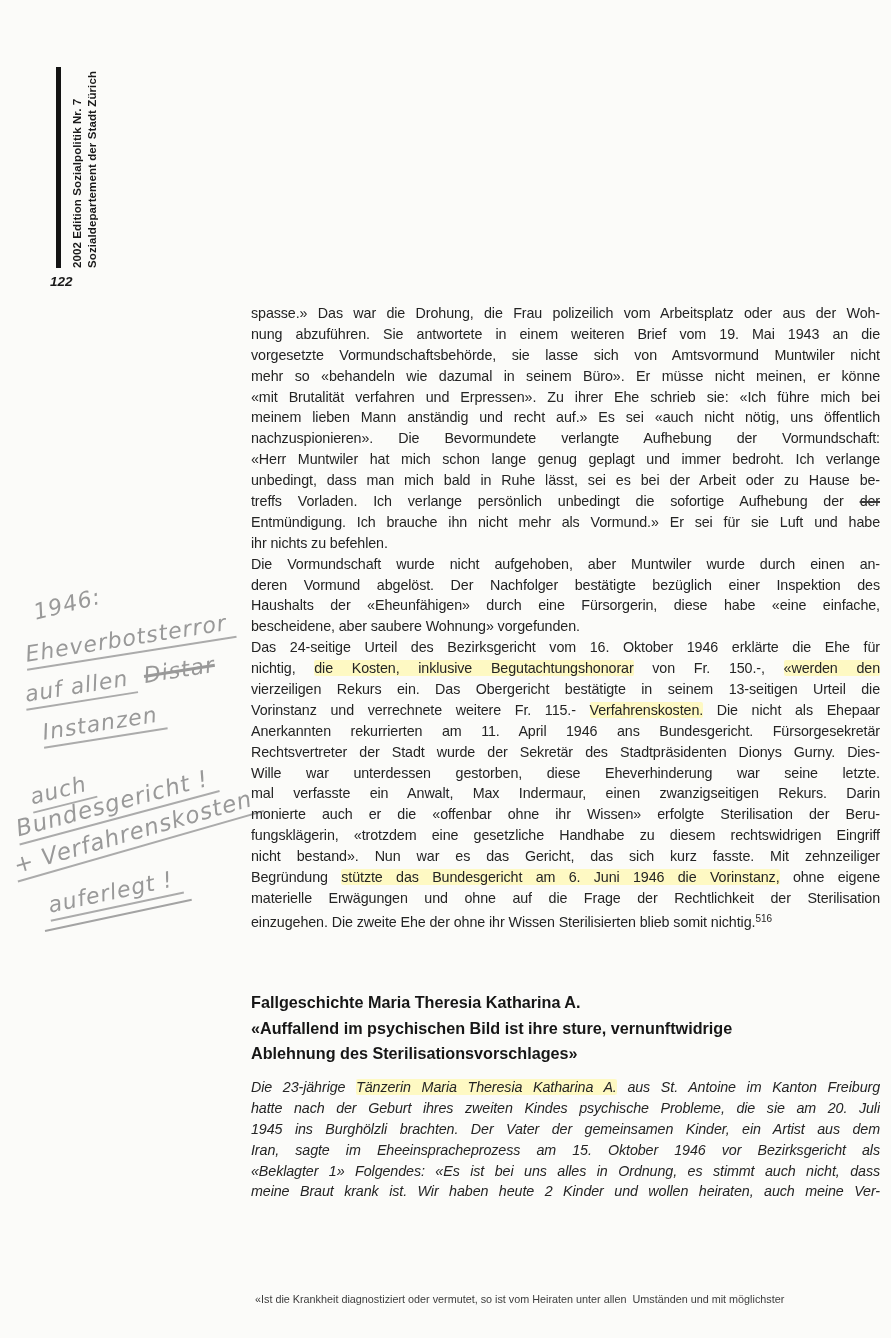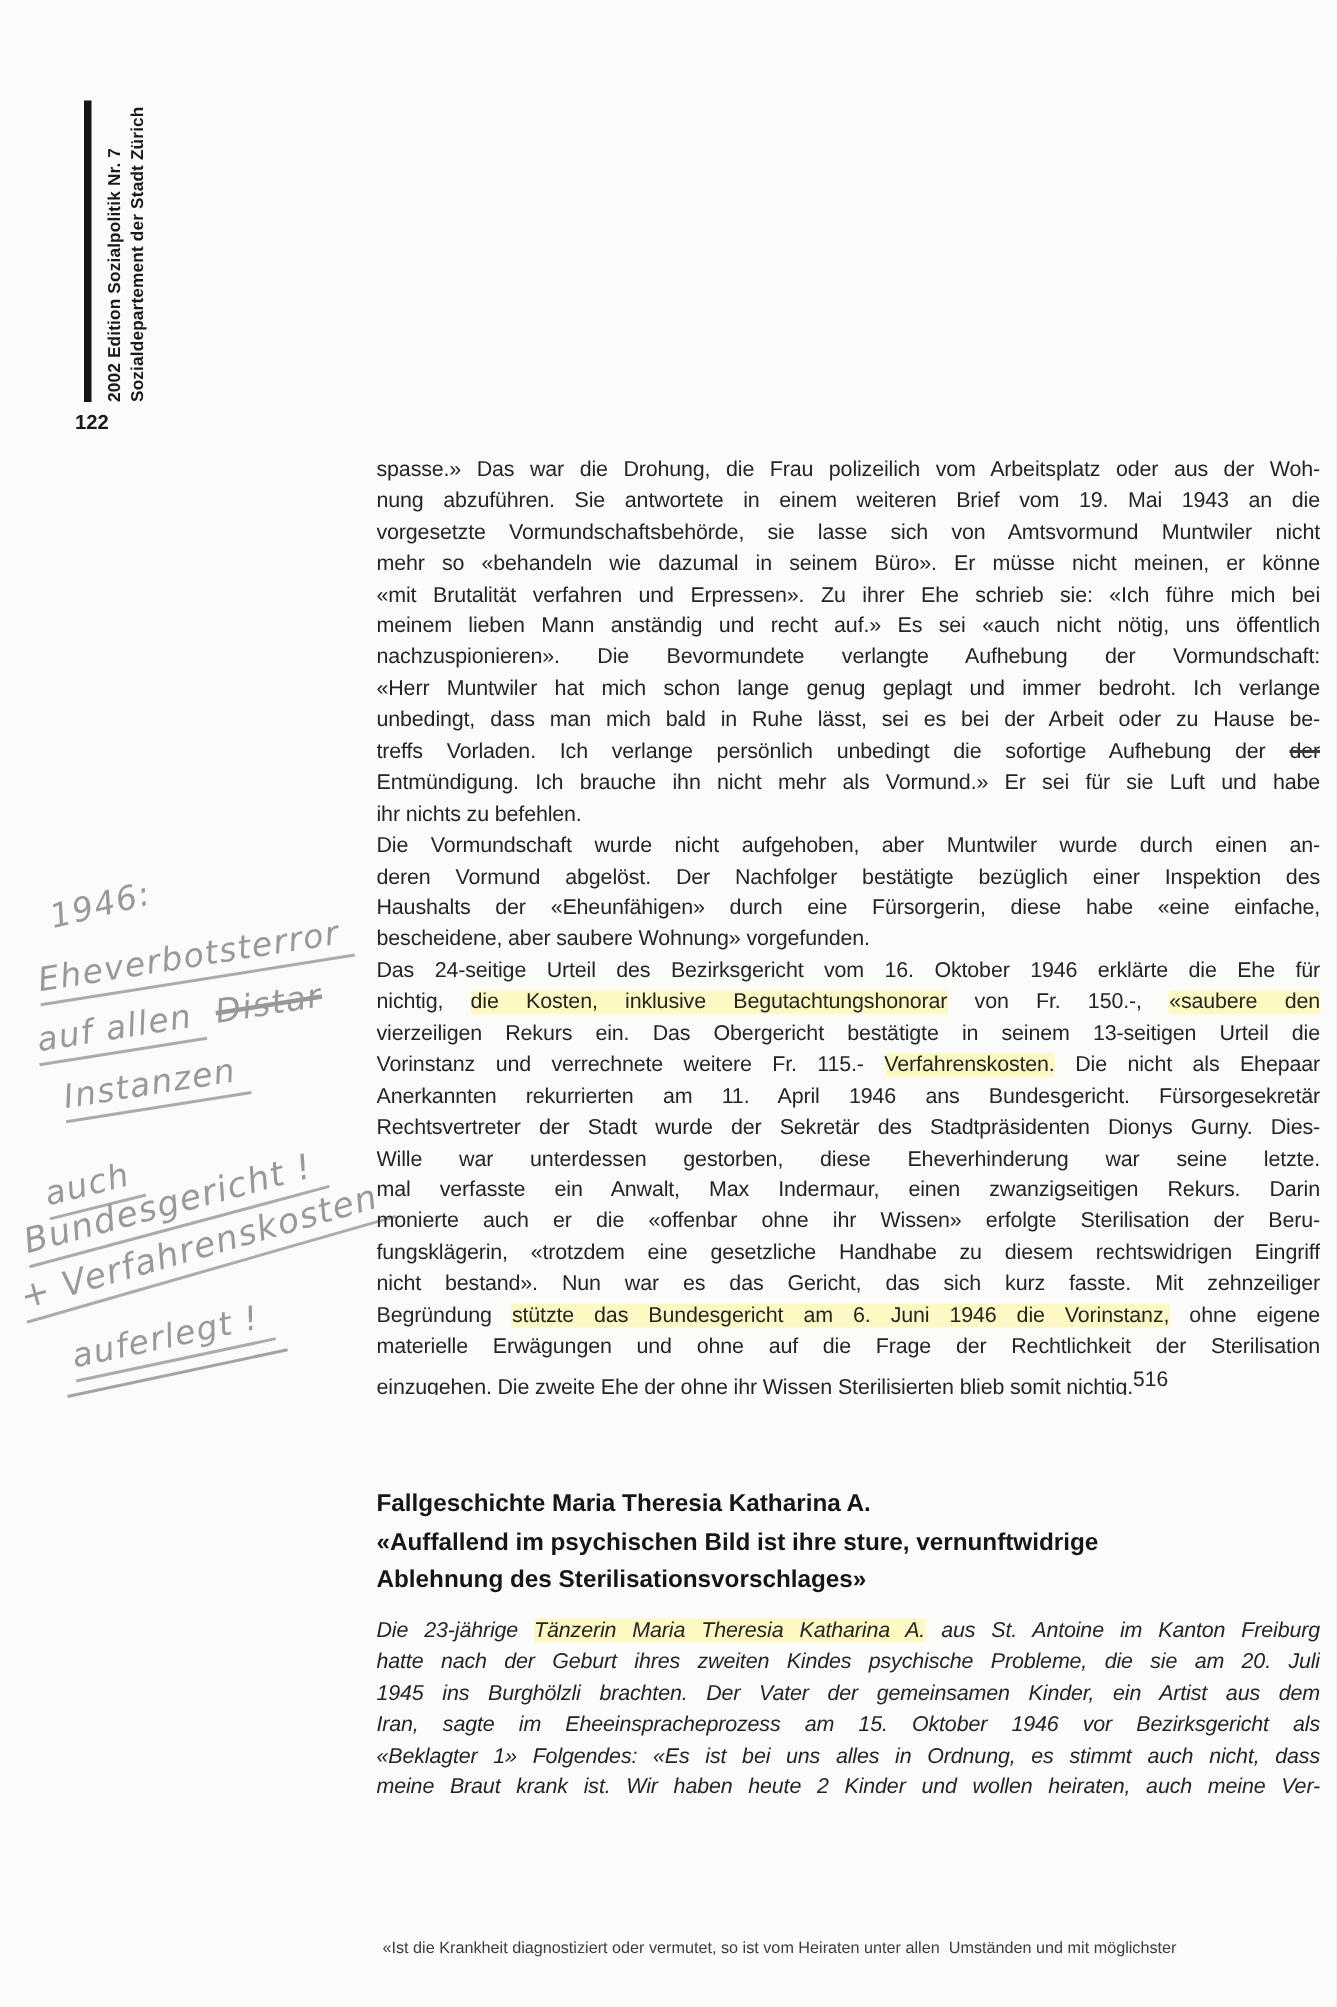--- a/index.html
+++ b/index.html
@@ -10,37 +10,37 @@
   }
 
   
   .edition-bar{position:absolute;left:56px;top:67px;width:5px;height:201px;background:#141414;}
   .edition{
     position:absolute;left:70px;top:268px;width:210px;
     transform:rotate(-90deg);transform-origin:0 0;
     font-weight:bold;font-size:11.5px;line-height:15px;color:#1a1a1a;
     white-space:nowrap;letter-spacing:.1px;
   }
-  .pagenum{position:absolute;left:50px;top:274px;font-weight:bold;font-size:13.5px;color:#1a1a1a;}
+  .pagenum{position:absolute;left:50px;top:274px;font-weight:bold;font-size:13.5px;color:#1a1a1a;font-style:italic;}
 
   
   .textblock{
     position:absolute;left:251px;width:629px;
     font-size:14.3px;letter-spacing:-0.1px;color:#242424;
   }
   #block1{top:303px;}
   #block2{top:1077px;font-style:italic;}
   .line{
     height:20.9px;line-height:20.9px;overflow:hidden;
     text-align:justify;text-align-last:justify;
   }
   .line.last{text-align-last:left;}
   .hl{background:#fef9c3;border-radius:2px;box-decoration-break:clone;}
   .strike{text-decoration:line-through;text-decoration-thickness:2px;text-decoration-color:#3a3a3a;}
-  .sup{font-size:14px;vertical-align:5px;letter-spacing:0;}
+  .sup{font-size:10px;vertical-align:5px;letter-spacing:0;}
 
   .heading{
     position:absolute;left:251px;top:990px;width:629px;
     font-weight:bold;font-size:16.2px;line-height:25.5px;color:#161616;
   }
 
   
   .footer{
     position:absolute;left:255px;top:1262px;
     font-size:10.8px;line-height:15px;color:#3c3c3c;white-space:pre;
@@ -102,21 +102,21 @@
       <div class="line"><span>«Herr Muntwiler hat mich schon lange genug geplagt und immer bedroht. Ich verlange</span></div>
       <div class="line"><span>unbedingt, dass man mich bald in Ruhe lässt, sei es bei der Arbeit oder zu Hause be-</span></div>
       <div class="line"><span>treffs Vorladen. Ich verlange persönlich unbedingt die sofortige Aufhebung der </span><span class="strike">der</span></div>
       <div class="line"><span>Entmündigung. Ich brauche ihn nicht mehr als Vormund.» Er sei für sie Luft und habe</span></div>
       <div class="line last"><span>ihr nichts zu befehlen.</span></div>
       <div class="line"><span>Die Vormundschaft wurde nicht aufgehoben, aber Muntwiler wurde durch einen an-</span></div>
       <div class="line"><span>deren Vormund abgelöst. Der Nachfolger bestätigte bezüglich einer Inspektion des</span></div>
       <div class="line"><span>Haushalts der «Eheunfähigen» durch eine Fürsorgerin, diese habe «eine einfache,</span></div>
       <div class="line last"><span>bescheidene, aber saubere Wohnung» vorgefunden.</span></div>
       <div class="line"><span>Das 24-seitige Urteil des Bezirksgericht vom 16. Oktober 1946 erklärte die Ehe für</span></div>
-      <div class="line"><span>nichtig, </span><span class="hl">die Kosten, inklusive Begutachtungshonorar</span><span> von Fr. 150.-, </span><span class="hl">«saubere den</span></div>
+      <div class="line"><span>nichtig, </span><span class="hl">die Kosten, inklusive Begutachtungshonorar</span><span> von Fr. 150.-, </span><span class="hl">«werden den</span></div>
       <div class="line"><span>vierzeiligen Rekurs ein. Das Obergericht bestätigte in seinem 13-seitigen Urteil die</span></div>
       <div class="line"><span>Vorinstanz und verrechnete weitere Fr. 115.- </span><span class="hl">Verfahrenskosten.</span><span> Die nicht als Ehepaar</span></div>
       <div class="line"><span>Anerkannten rekurrierten am 11. April 1946 ans Bundesgericht. Fürsorgesekretär</span></div>
       <div class="line"><span>Rechtsvertreter der Stadt wurde der Sekretär des Stadtpräsidenten Dionys Gurny. Dies-</span></div>
       <div class="line"><span>Wille war unterdessen gestorben, diese Eheverhinderung war seine letzte.</span></div>
       <div class="line"><span>mal verfasste ein Anwalt, Max Indermaur, einen zwanzigseitigen Rekurs. Darin</span></div>
       <div class="line"><span>monierte auch er die «offenbar ohne ihr Wissen» erfolgte Sterilisation der Beru-</span></div>
       <div class="line"><span>fungsklägerin, «trotzdem eine gesetzliche Handhabe zu diesem rechtswidrigen Eingriff</span></div>
       <div class="line"><span>nicht bestand». Nun war es das Gericht, das sich kurz fasste. Mit zehnzeiliger</span></div>
       <div class="line"><span>Begründung </span><span class="hl">stützte das Bundesgericht am 6. Juni 1946 die Vorinstanz,</span><span> ohne eigene</span></div>

